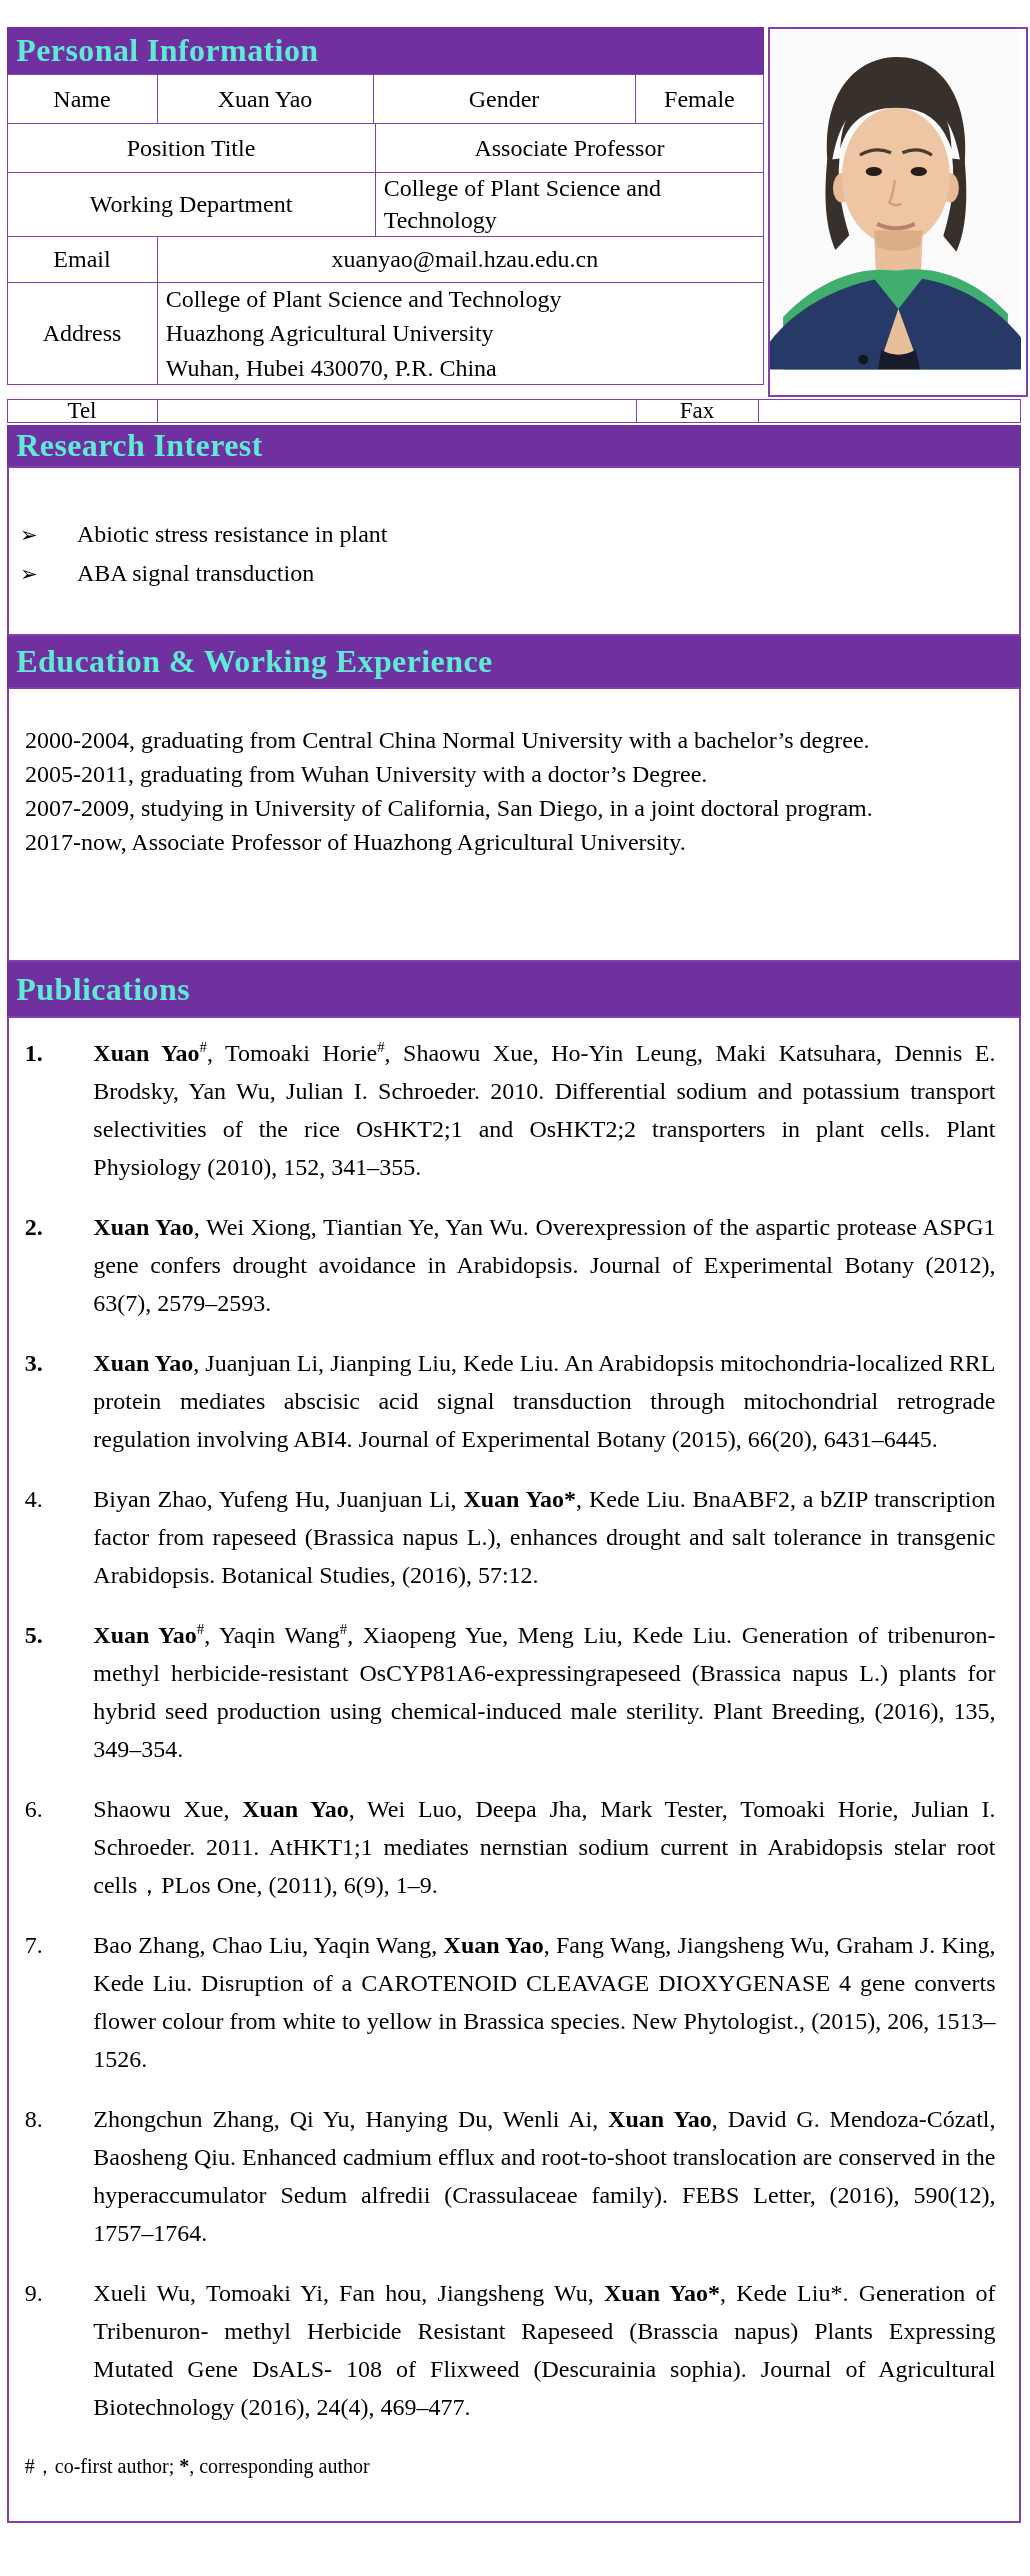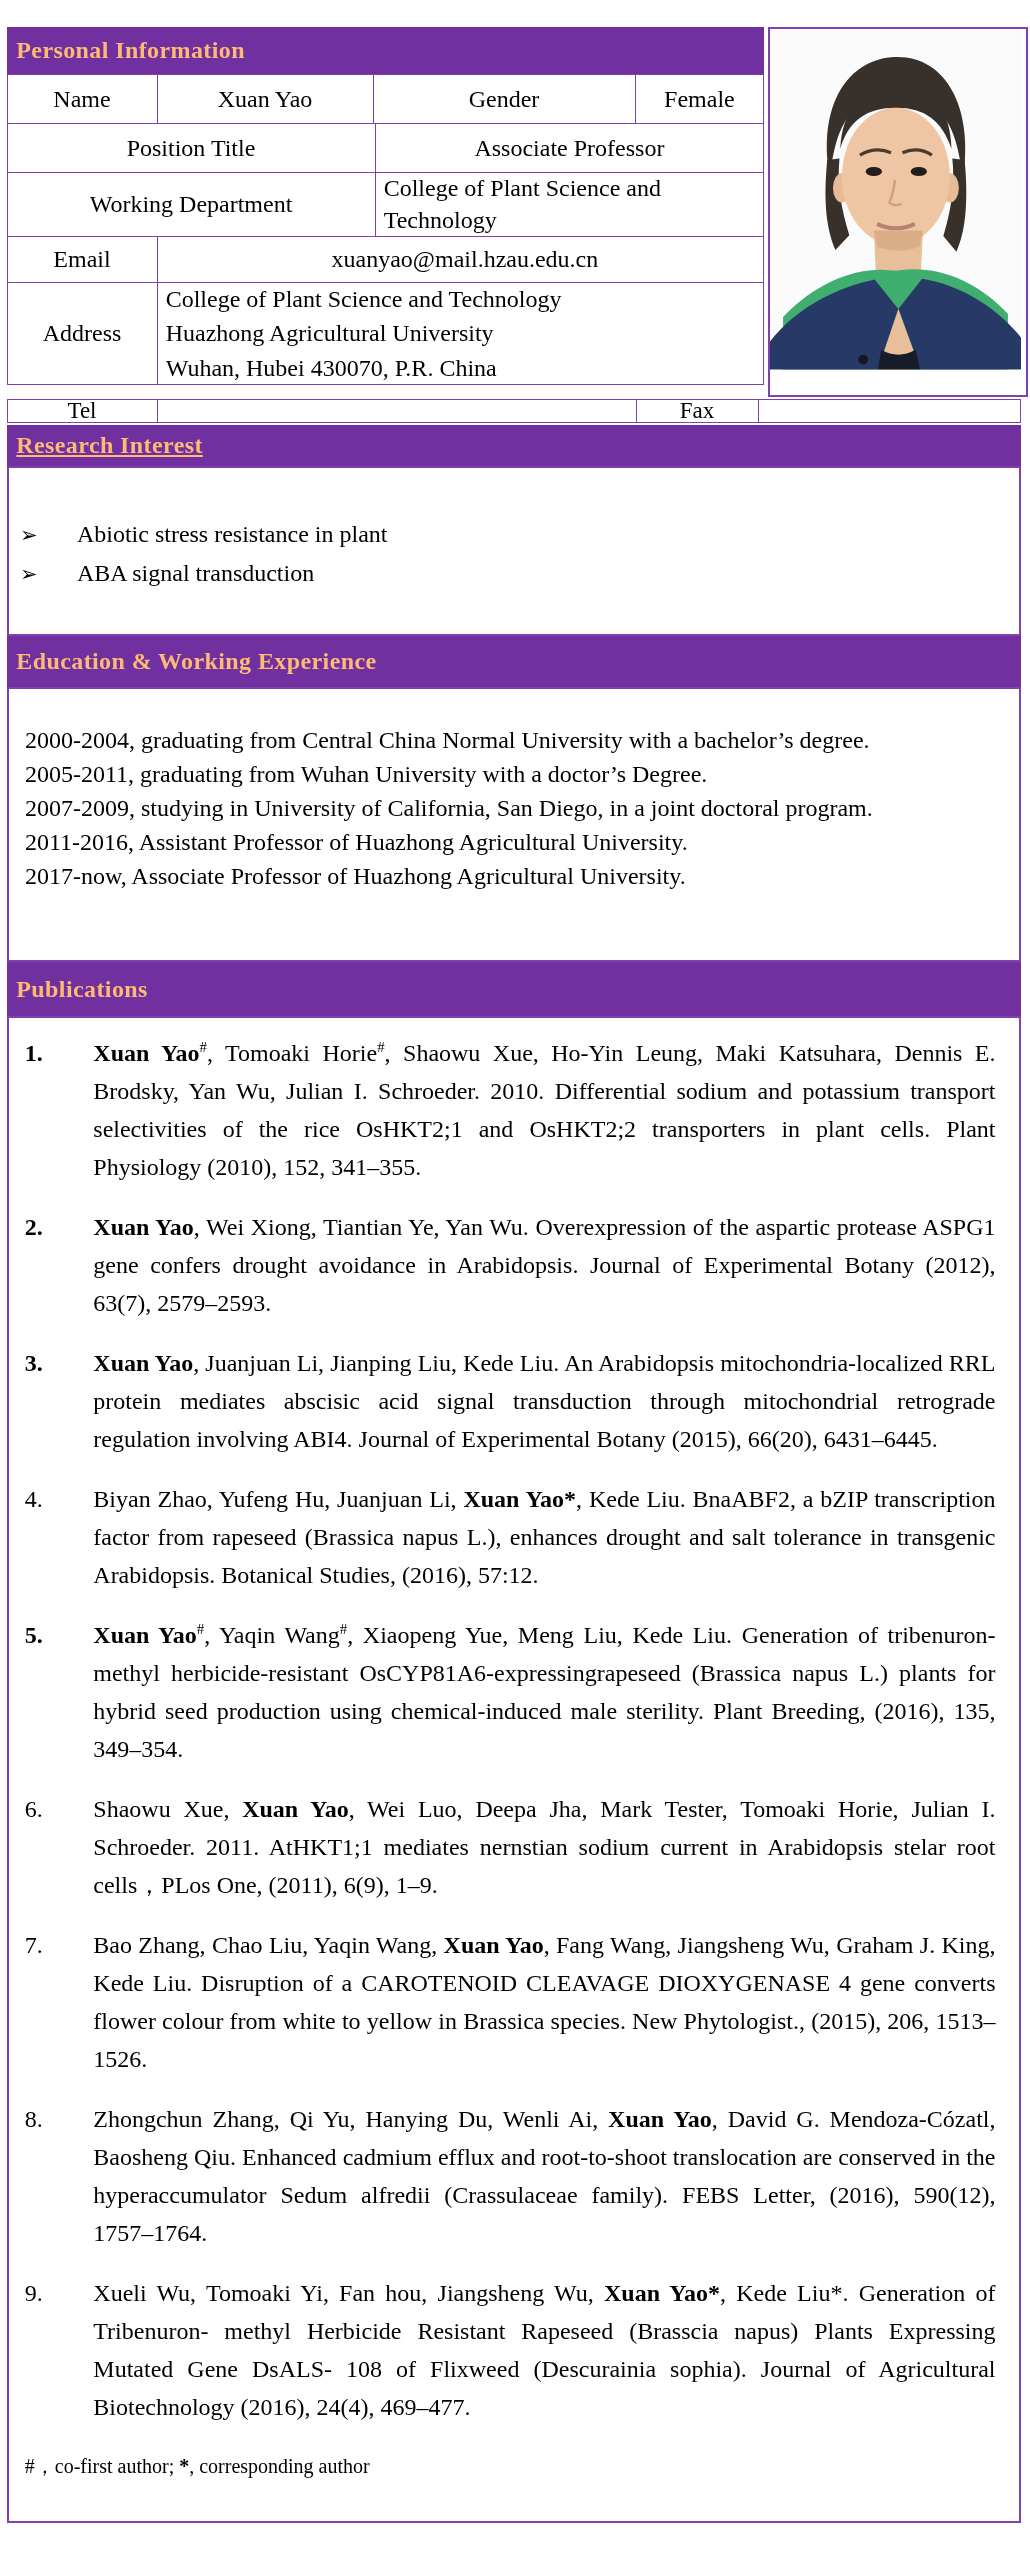--- a/index.html
+++ b/index.html
@@ -9,26 +9,26 @@
   html,body{margin:0;padding:0;background:#ffffff;}
   body{
     width:1030px;height:2576px;
     font-family:"Liberation Serif","DejaVu Serif",serif;
     color:#000;
     -webkit-font-smoothing:antialiased;
   }
   .page{padding:27px 9.8px 0 6.5px;width:1014px;}
   
   .bar{
-    background:var(--accent);color:#fdba74;font-weight:bold;
+    background:var(--accent);color:#5eead4;font-weight:bold;
     display:flex;align-items:center;padding-left:9.8px;
-    font-size:24px;letter-spacing:0.4px;
+    font-size:32px;letter-spacing:0.4px;
   }
   .bar-personal{height:47px;width:748px;padding-left:9.8px;}
-  .bar-research{height:41px;margin-top:2.5px;text-decoration:underline;}
+  .bar-research{height:41px;margin-top:2.5px;}
   .bar-education{height:51px;}
   .bar-publications{height:54px;}
   
   .top{display:flex;align-items:flex-start;}
   .left-col{width:758px;}
   .ptable{border:1.6px solid var(--line);}
   .prow{display:grid;border-bottom:1.6px solid var(--line);box-sizing:border-box;}
   .prow:last-child{border-bottom:none;}
   .r1{grid-template-columns:150px 216px 262px 1fr;height:49px;}
   .r2{grid-template-columns:368px 1fr;height:49px;}
@@ -176,21 +176,20 @@
   </div>
 
   <div class="bar bar-education">
     <span>Education &amp; Working Experience</span>
   </div>
   <div class="box box-education">
     <div>
         <div class="edu-line">2000-2004, graduating from Central China Normal University with a bachelor’s degree.</div>
         <div class="edu-line">2005-2011, graduating from Wuhan University with a doctor’s Degree.</div>
         <div class="edu-line">2007-2009, studying in University of California, San Diego, in a joint doctoral program.</div>
-        <div class="edu-line">2011-2016, Assistant Professor of Huazhong Agricultural University.</div>
         <div class="edu-line">2017-now, Associate Professor of Huazhong Agricultural University.</div>
       </div>
   </div>
 
   <div class="bar bar-publications">
     <span>Publications</span>
   </div>
   <div class="box box-publications">
     <div>
         <div class="pub-item"><span class="pub-num bold">1.</span><span><b>Xuan Yao</b><sup>#</sup><span>, Tomoaki Horie</span><sup>#</sup><span>, Shaowu Xue, Ho-Yin Leung, Maki Katsuhara, Dennis E. Brodsky, Yan Wu, Julian I. Schroeder. 2010. Differential sodium and potassium transport selectivities of the rice OsHKT2;1 and OsHKT2;2 transporters in plant cells. Plant Physiology (2010), 152, 341–355.</span></span></div>

